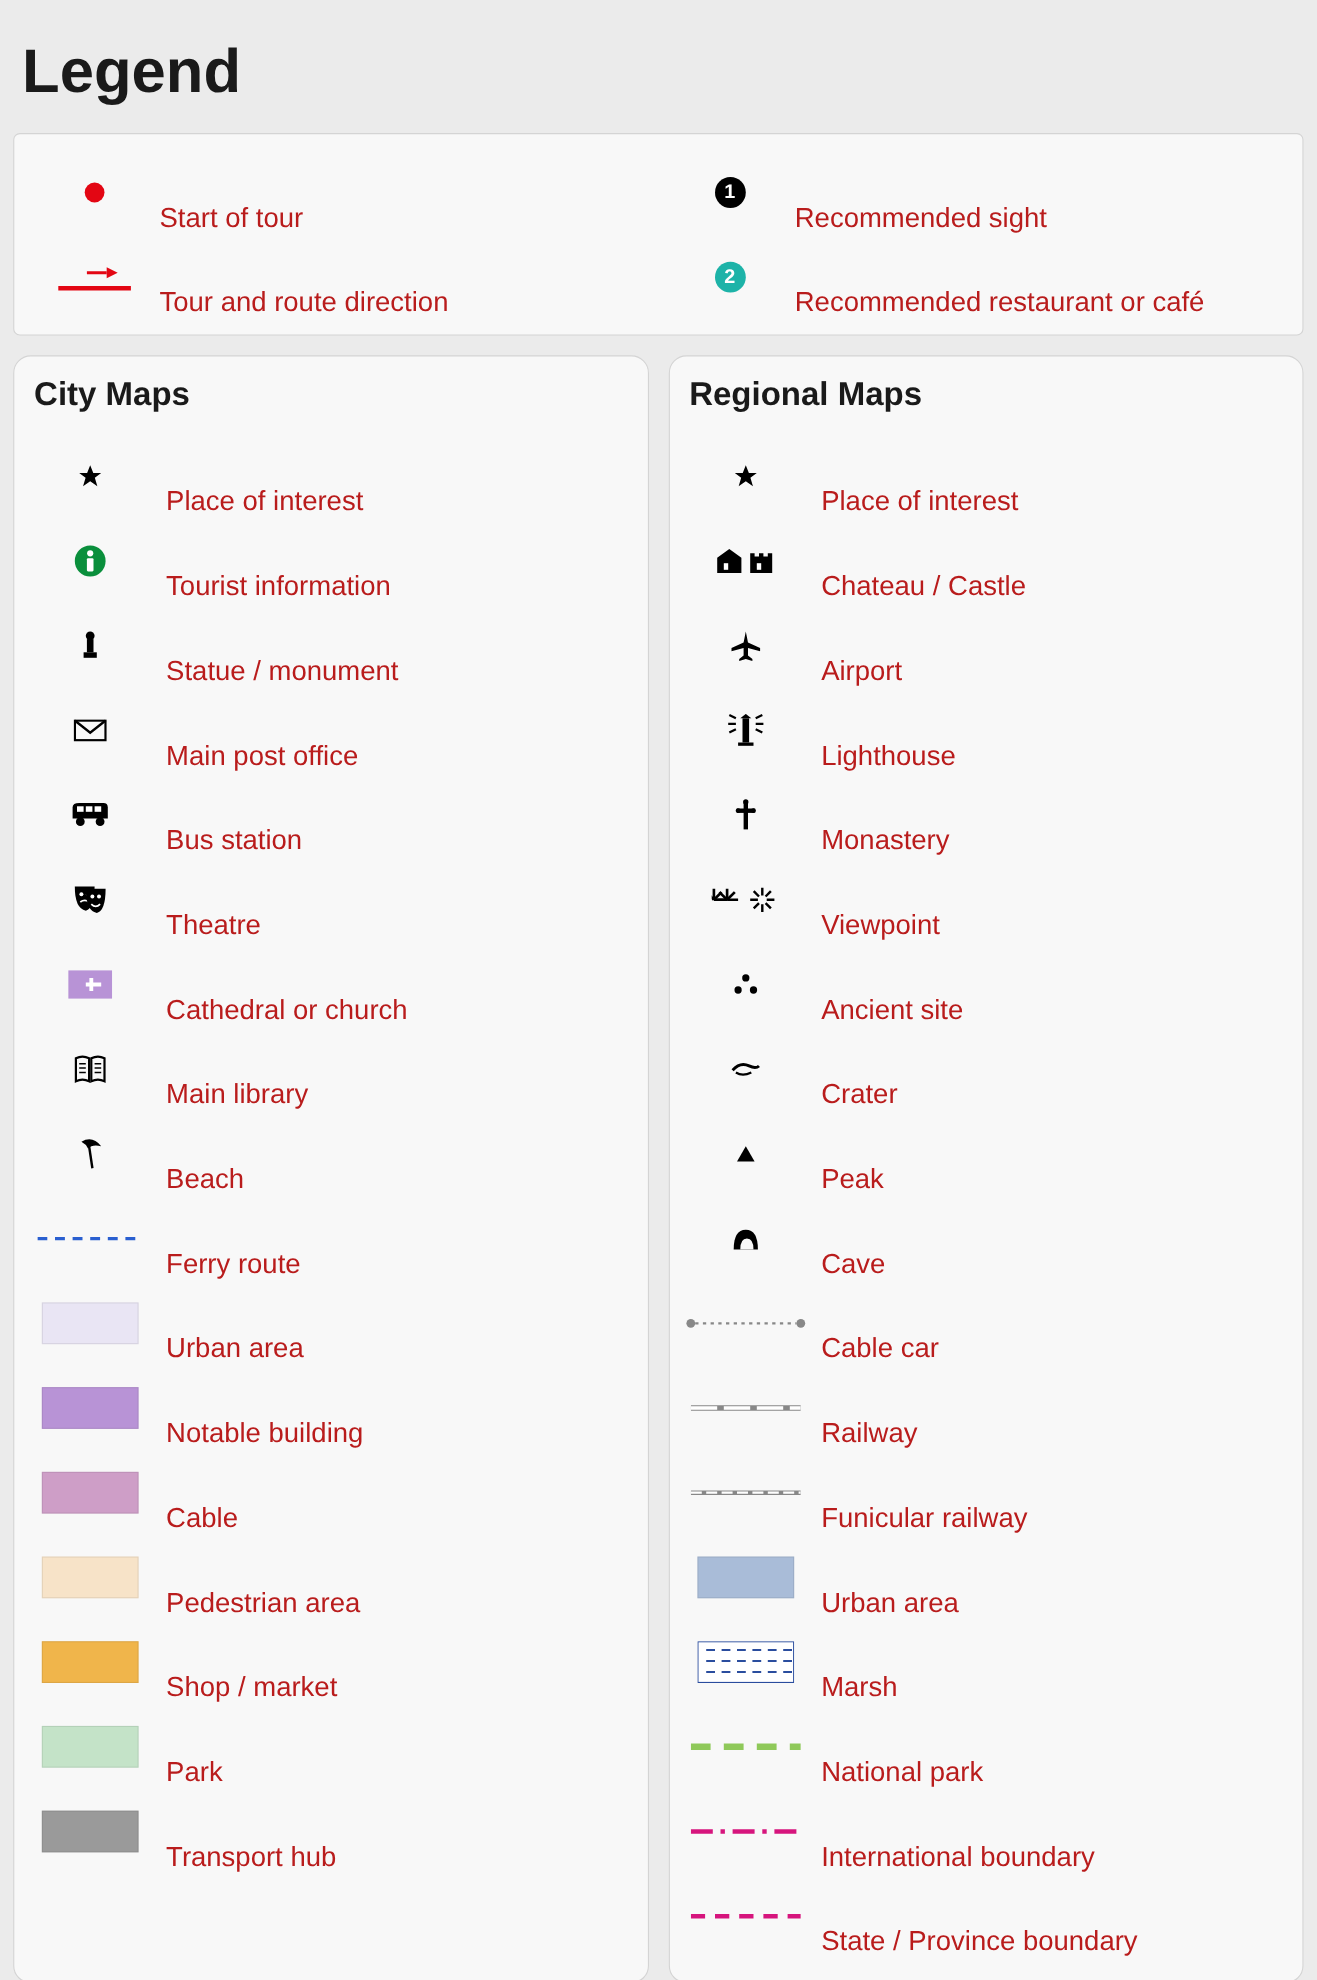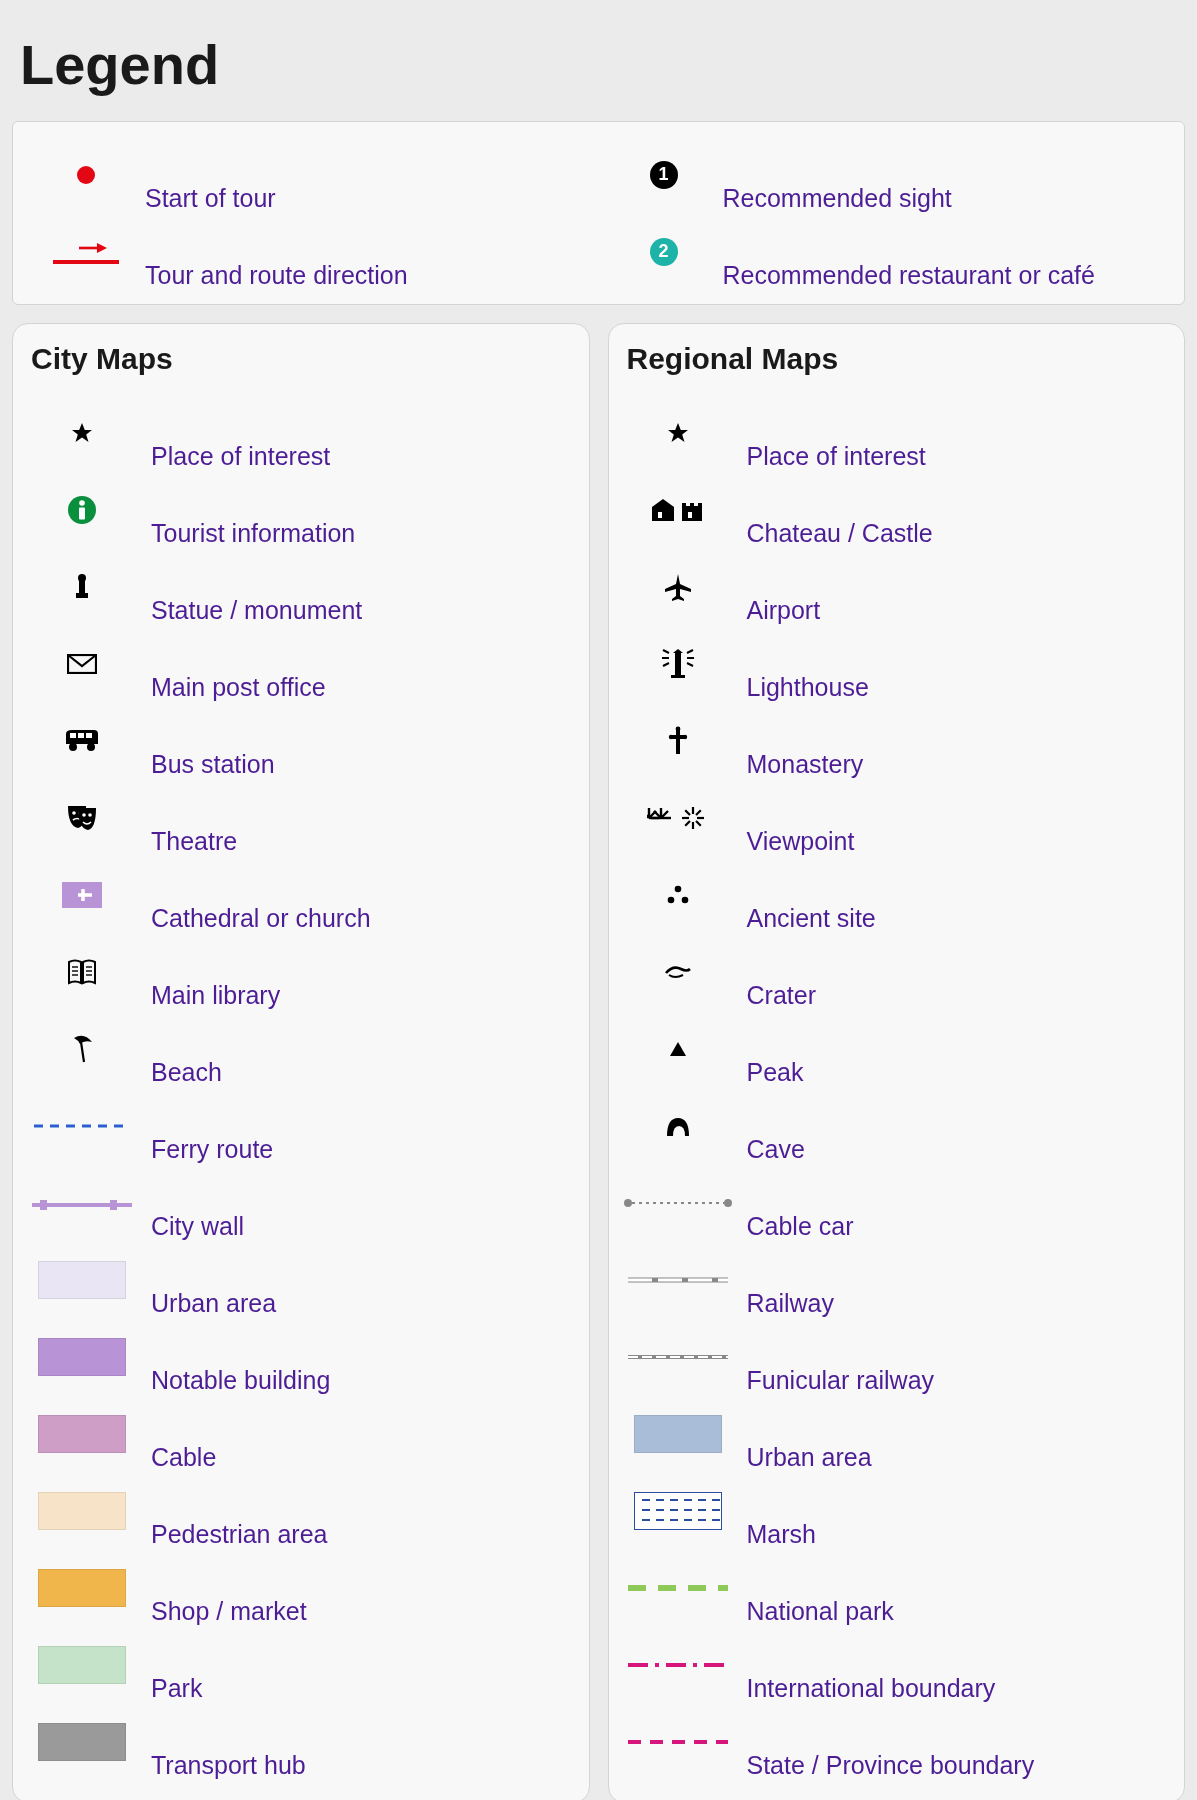--- a/index.html
+++ b/index.html
@@ -34,21 +34,21 @@
   .iconcell {
     width: 110px;
     display: flex;
     align-items: center;
     justify-content: center;
     flex-shrink: 0;
   }
   .labelcell {
     font-size: 25px;
     line-height: 1.2;
-    color: #4c1d95;
+    color: #b91c1c;
     margin-top: 47px;
   }
 
   .columns {
     display: flex;
     gap: 18px;
     margin-top: 18px;
   }
   .colbox {
     flex: 1;
@@ -235,30 +235,20 @@
           </div>
       <div class="labelcell">Beach</div>
     </div>
     <div class="legendrow">
       <div class="iconcell">
             <svg width="96" height="10">
               <line x1="0" y1="5" x2="96" y2="5" stroke="#2a5fd0" stroke-width="3" stroke-dasharray="9 7"></line>
             </svg>
           </div>
       <div class="labelcell">Ferry route</div>
-    </div>
-    <div class="legendrow">
-      <div class="iconcell">
-            <svg width="100" height="16">
-              <line x1="0" y1="10" x2="100" y2="10" stroke="#b893d6" stroke-width="4"></line>
-              <rect x="8" y="5" width="7" height="10" fill="#b893d6"></rect>
-              <rect x="78" y="5" width="7" height="10" fill="#b893d6"></rect>
-            </svg>
-          </div>
-      <div class="labelcell">City wall</div>
     </div>
     <div class="legendrow">
       <div class="iconcell">
             <div class="swatch" style="background:#e9e5f4"></div>
           </div>
       <div class="labelcell">Urban area</div>
     </div>
     <div class="legendrow">
       <div class="iconcell">
             <div class="swatch" style="background:#b893d6"></div>

